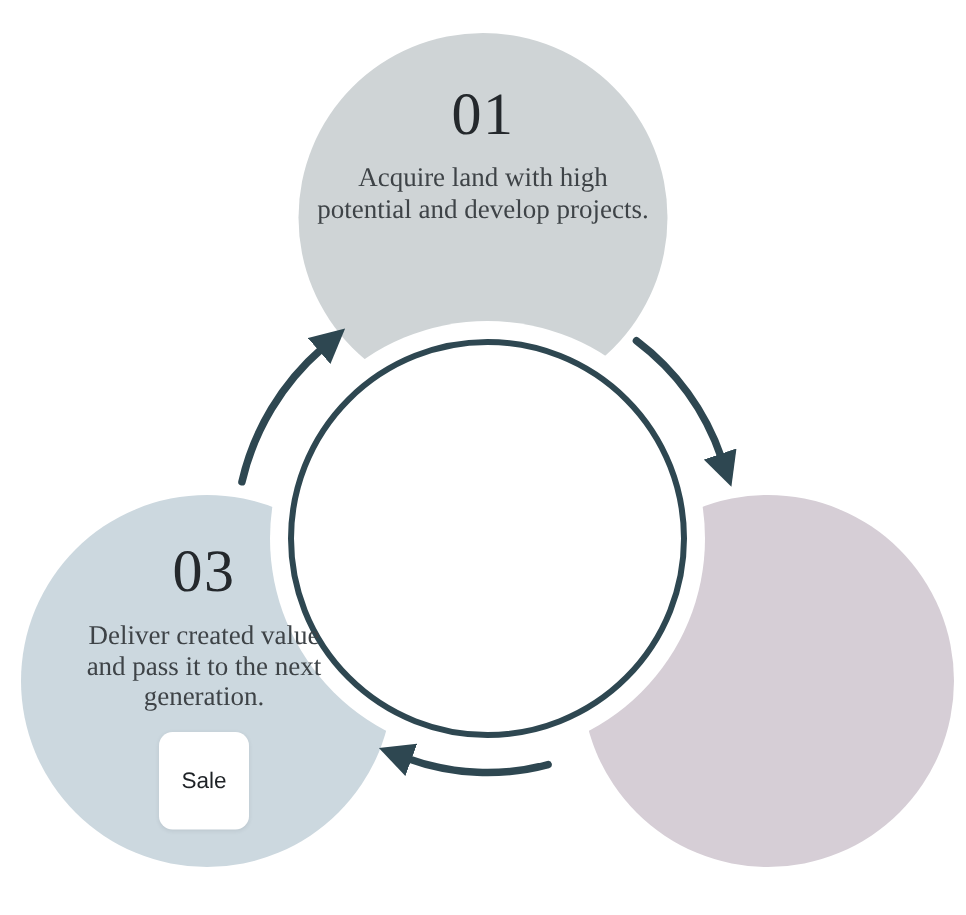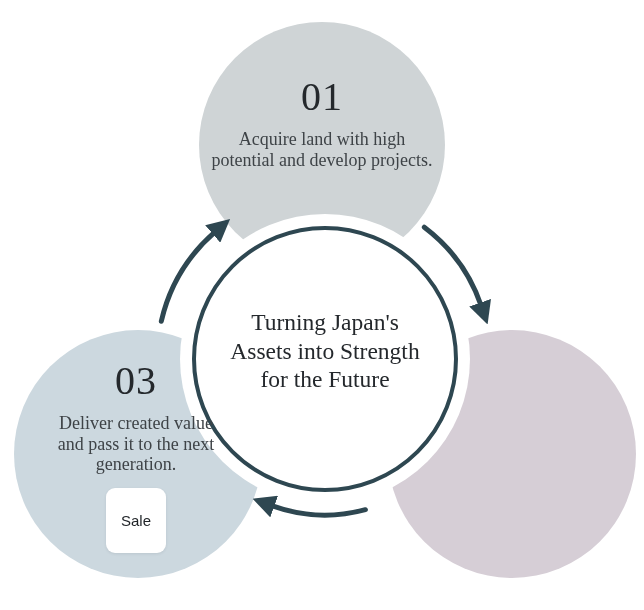--- a/index.html
+++ b/index.html
@@ -30,21 +30,21 @@
   #arrows .head{fill:var(--accent,#2e4751);}
   .step{position:absolute;text-align:center;z-index:5;color:var(--heading_text,#2c3034);}
   .num{font-size:40px;line-height:1.0;letter-spacing:1px;color:#24282c;}
   .title{font-size:21.5px;line-height:1.08;white-space:pre-line;margin-top:2px;color:var(--heading_text,#2c3034);}
   .desc{font-size:18px;line-height:1.15;white-space:pre-line;margin-top:12px;color:var(--body_text,#3e4347);}
   .tag{
     display:inline-block;margin-top:13px;padding:24px 15px;border-radius:9px;
     background:var(--badge_bg,#fff);box-shadow:0 1px 3px rgba(40,50,60,0.10);
     font-family:"Liberation Sans", sans-serif;font-size:15px;color:#1e2226;
   }
-  #step-top  {left:202px;top:56px; width:240px;margin-top:21px;}
+  #step-top  {left:202px;top:56px; width:240px;}
   #step-right{left:412px;top:345px;width:200px;}
   #step-left {left:36px; top:361px;width:200px;}
   .center-text{
     position:absolute;left:205px;top:308px;width:240px;z-index:5;
     text-align:center;font-size:23.5px;line-height:1.22;white-space:pre-line;
     color:#24282c;
   }
 </style>
 </head>
 <body>
@@ -76,17 +76,14 @@
 
 
   <div class="step" id="step-left">
     <div class="num">03</div>
     <div class="desc">Deliver created value
 and pass it to the next
 generation.</div>
     <div class="tag">Sale</div>
   </div>
 
-  <div class="center-text">Turning Japan's
-Assets into Strength
-for the Future</div>
 
 </div>
 
 </body></html>

